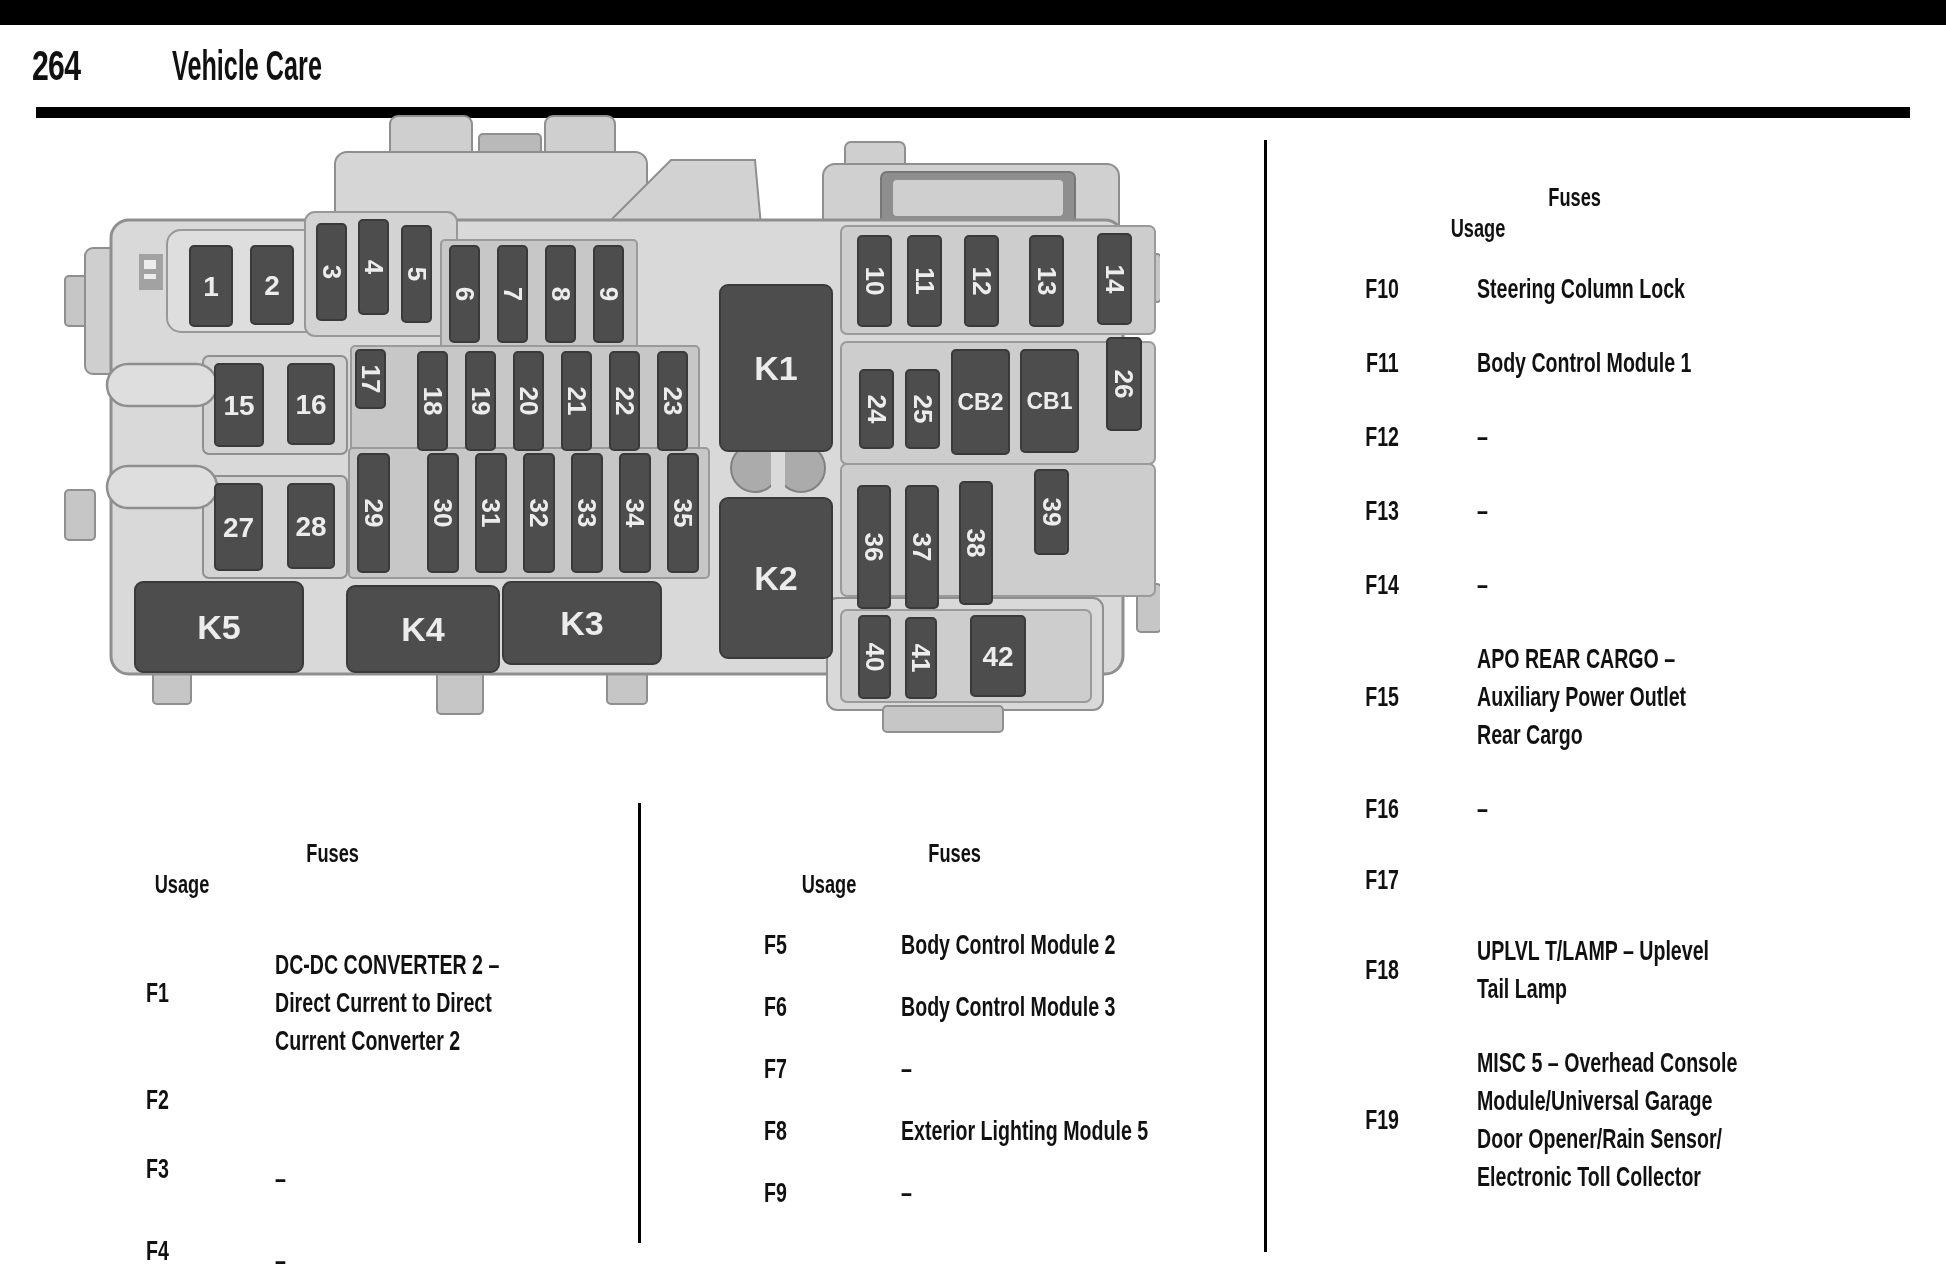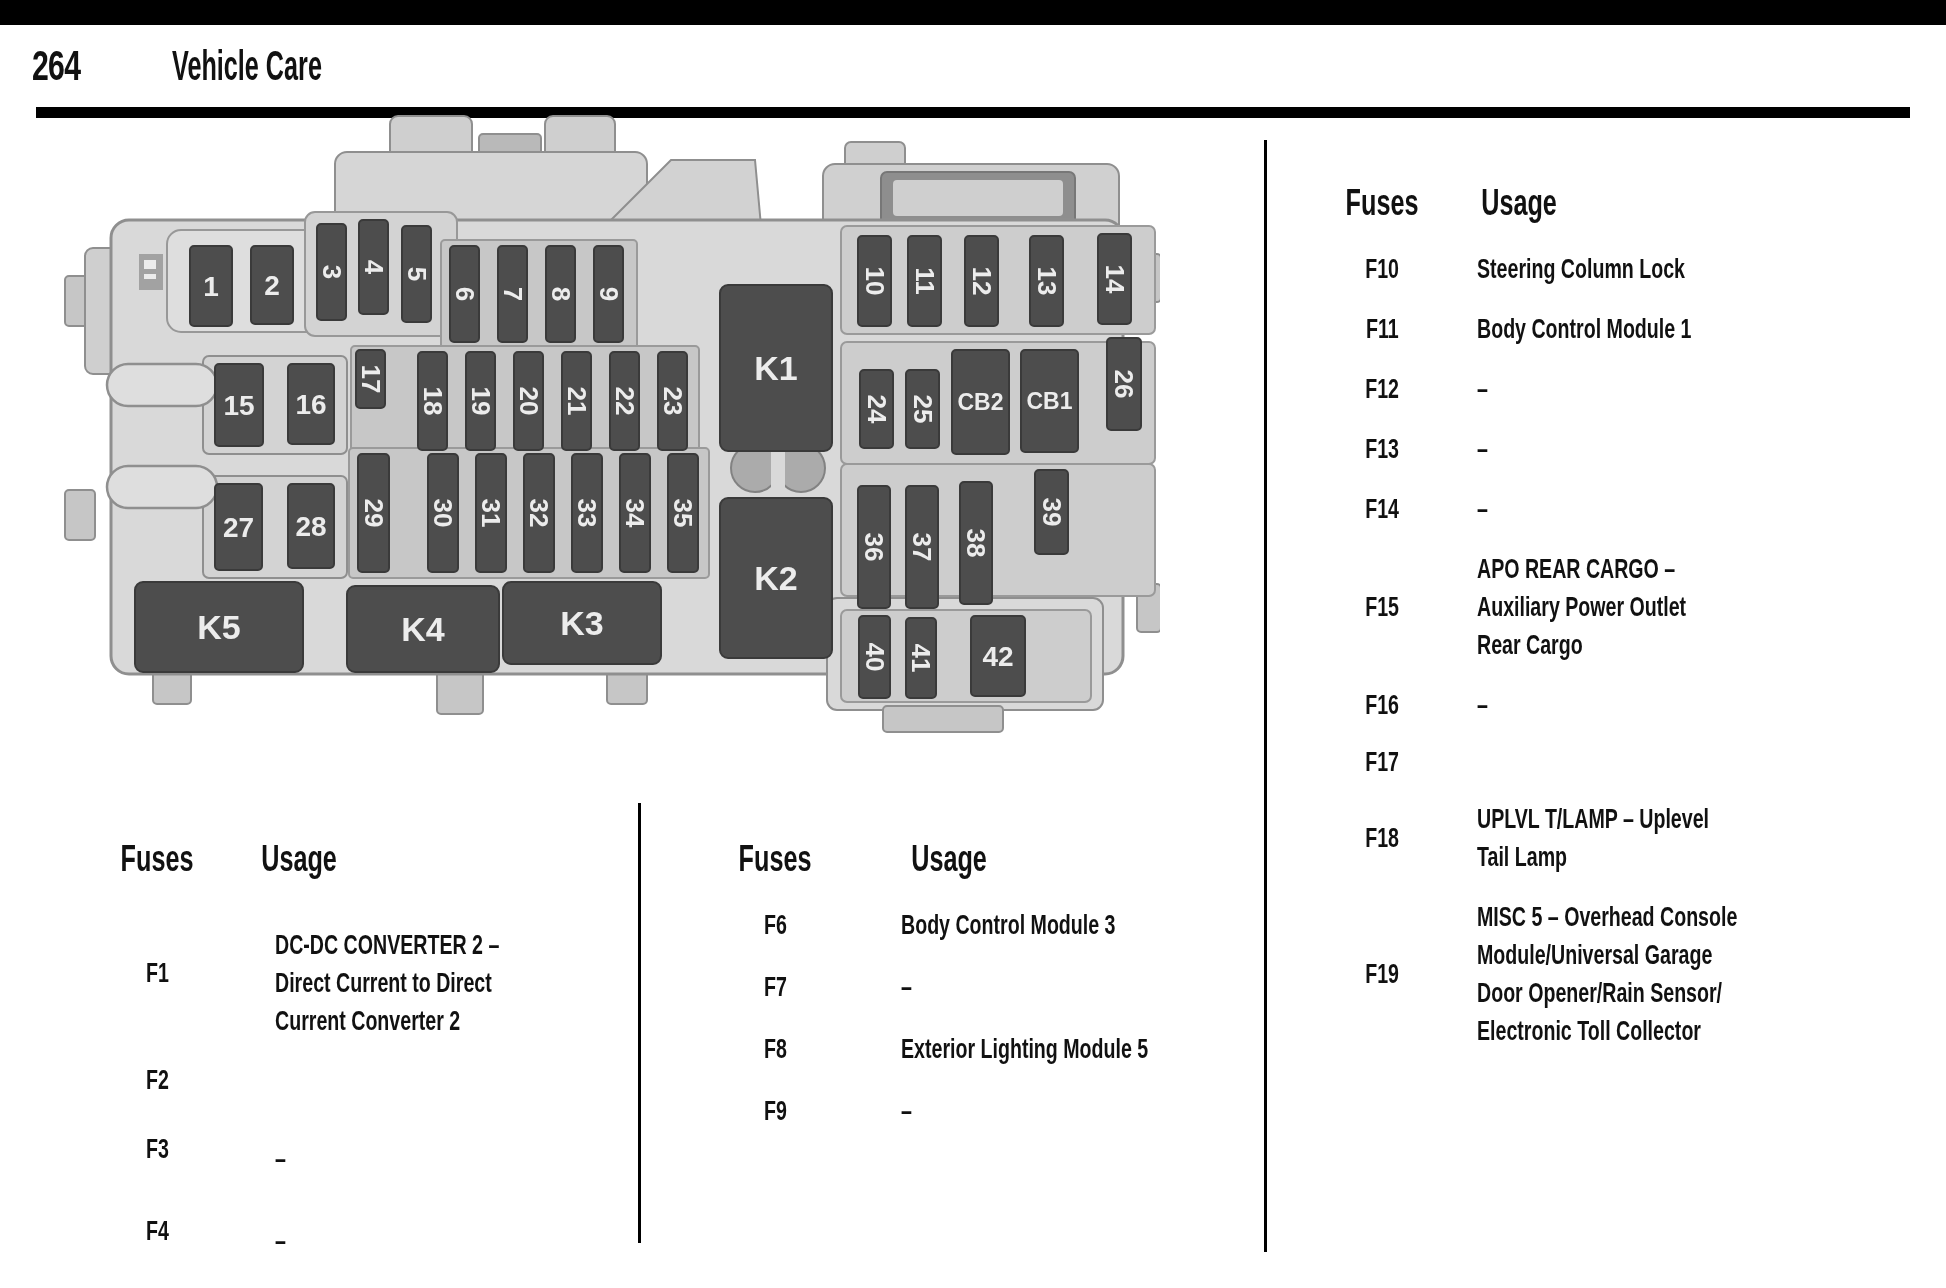--- a/index.html
+++ b/index.html
@@ -8,23 +8,23 @@
   #topbar{left:0;top:0;width:1946px;height:25px;background:#000;}
   #page-number{left:32px;top:42px;font-size:42px;font-weight:bold;transform:scaleX(0.72);transform-origin:left top;letter-spacing:-1px;}
   #section-title{left:172px;top:42px;font-size:42px;font-weight:bold;transform:scaleX(0.60);transform-origin:left top;letter-spacing:0px;}
   #header-rule{left:36px;top:107px;width:1874px;height:11px;background:#000;}
   #diagram-wrap{left:55px;top:110px;width:1105px;height:625px;}
   .vdivider{width:3px;background:#000;}
   #divider-left{left:638px;top:803px;height:440px;}
   #divider-right{left:1264px;top:140px;height:1112px;}
 
   .fuse-table{position:absolute;}
-  .ft-head{display:flex;align-items:center;margin-bottom:26px;font-size:36px;font-weight:bold;}
+  .ft-head{display:flex;align-items:center;margin-bottom:26px;font-size:26px;font-weight:bold;flex-direction:column;}
   .ft-body{display:flex;flex-direction:column;row-gap:24px;}
-  .t-right .ft-body{row-gap:22px;}
+  .t-right .ft-body{row-gap:36px;}
   .ft-row{display:flex;align-items:center;font-size:28px;font-weight:bold;}
   .ft-id{text-align:center;flex:none;display:flex;justify-content:center;}
   .ft-usage{flex:none;line-height:38px;}
   .ft-usage-head{flex:none;display:flex;justify-content:flex-start;}
   .cond{display:inline-block;transform:scaleX(0.70);transform-origin:center center;white-space:pre;}
   .cond-l{display:inline-block;transform:scaleX(0.70);transform-origin:left center;white-space:pre;line-height:38px;}
   .t-left{left:70px;top:838px;}
   .t-left .ft-id{width:175px;}
   .t-left .ft-usage{padding-left:30px;margin-top:20px;}
   .t-left .ft-usage-head{width:380px;}
@@ -243,20 +243,26 @@
     <div class="ft-id">
         <span class="cond">Fuses</span>
       </div>
     <div class="ft-usage-head">
         <span class="cond">Usage</span>
       </div>
   </div>
   <div class="ft-body">
       <div class="ft-row">
         <div class="ft-id">
+          <span class="cond">F5</span>
+        </div>
+        <div class="ft-usage"><span class="cond-l">Body Control Module 2</span></div>
+      </div>
+      <div class="ft-row">
+        <div class="ft-id">
           <span class="cond">F6</span>
         </div>
         <div class="ft-usage"><span class="cond-l">Body Control Module 3</span></div>
       </div>
       <div class="ft-row">
         <div class="ft-id">
           <span class="cond">F7</span>
         </div>
         <div class="ft-usage"><span class="cond-l">–</span></div>
       </div>

